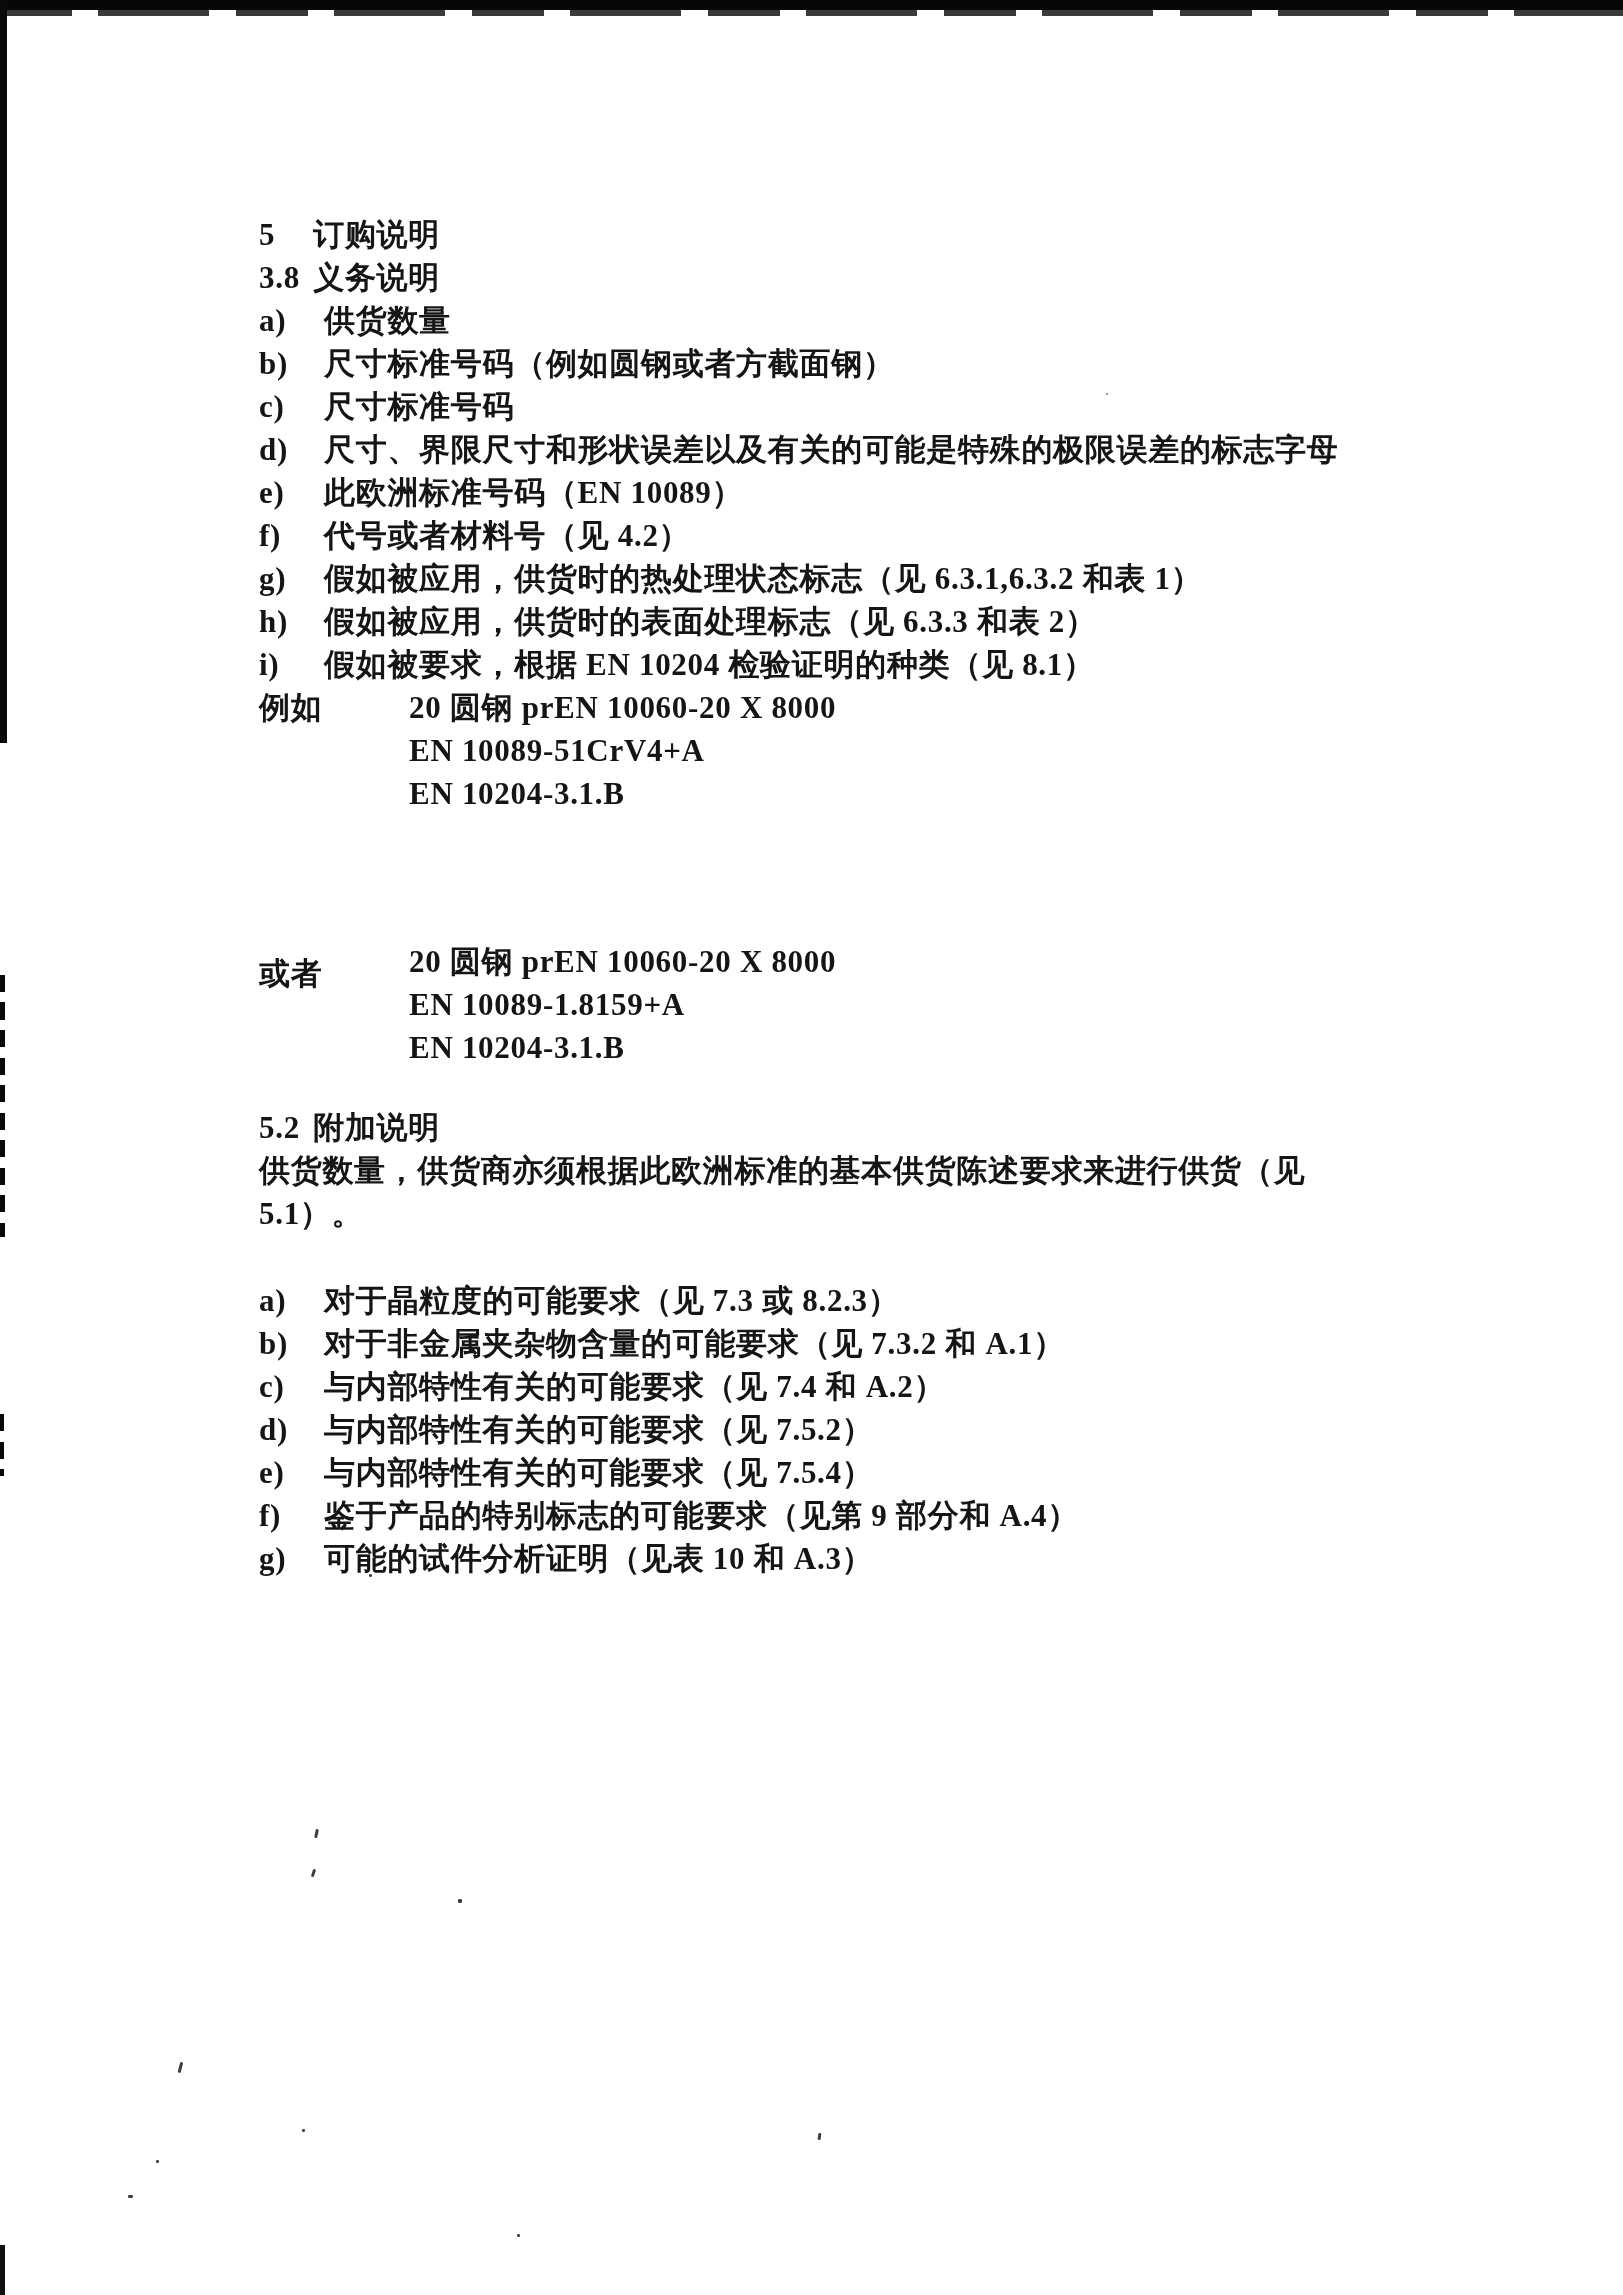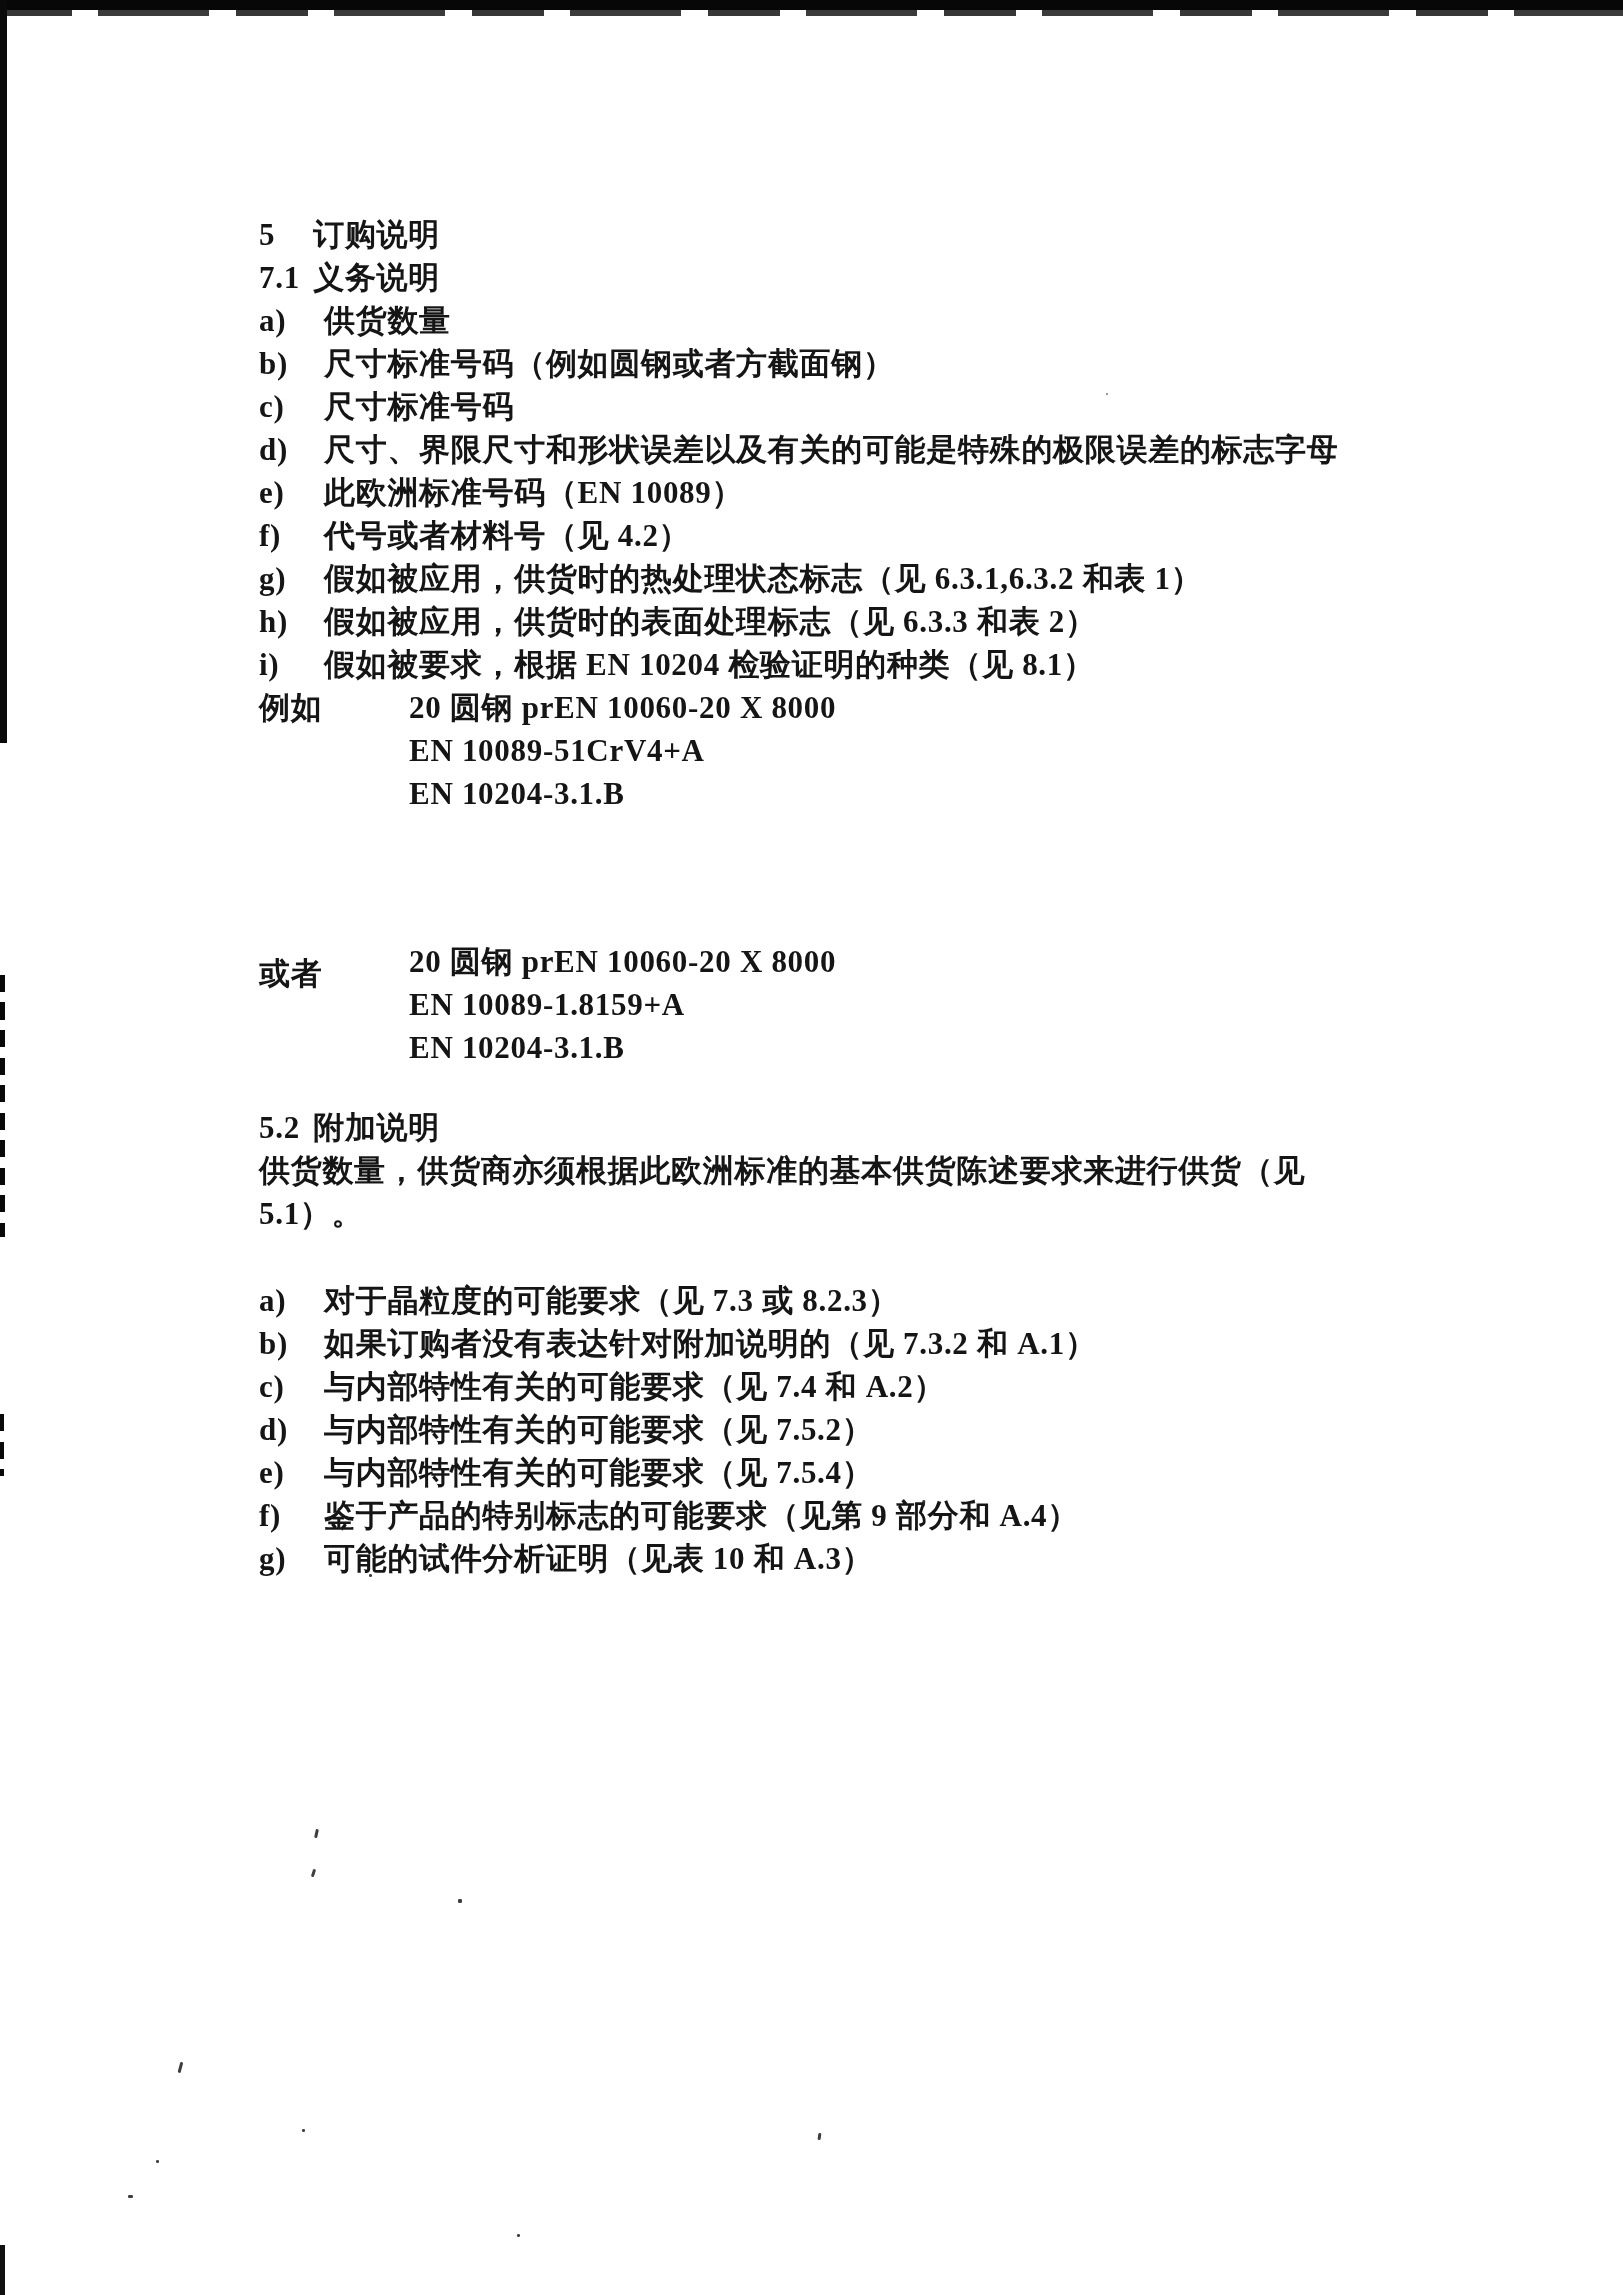--- a/index.html
+++ b/index.html
@@ -72,21 +72,21 @@
   <div class="scan-left-seg seg-a"></div>
   <div class="scan-left-seg seg-b"></div>
   <div class="scan-left-seg seg-c"></div>
 
   <div class="block" id="block-main">
     <div class="line">
       <span class="secnum">5</span>
       <span>订购说明</span>
     </div>
     <div class="line">
-      <span class="secnum">7.1</span>
+      <span class="secnum">3.8</span>
       <span>义务说明</span>
     </div>
     <div class="line">
       <span class="marker">a)</span>
       <span>供货数量</span>
     </div>
     <div class="line">
       <span class="marker">b)</span>
       <span>尺寸标准号码（例如圆钢或者方截面钢）</span>
     </div>
@@ -164,21 +164,21 @@
     </div>
   </div>
 
   <div class="block" id="block-addlist">
     <div class="line">
       <span class="marker">a)</span>
       <span>对于晶粒度的可能要求（见 7.3 或 8.2.3）</span>
     </div>
     <div class="line">
       <span class="marker">b)</span>
-      <span>如果订购者没有表达针对附加说明的（见 7.3.2 和 A.1）</span>
+      <span>对于非金属夹杂物含量的可能要求（见 7.3.2 和 A.1）</span>
     </div>
     <div class="line">
       <span class="marker">c)</span>
       <span>与内部特性有关的可能要求（见 7.4 和 A.2）</span>
     </div>
     <div class="line">
       <span class="marker">d)</span>
       <span>与内部特性有关的可能要求（见 7.5.2）</span>
     </div>
     <div class="line">

